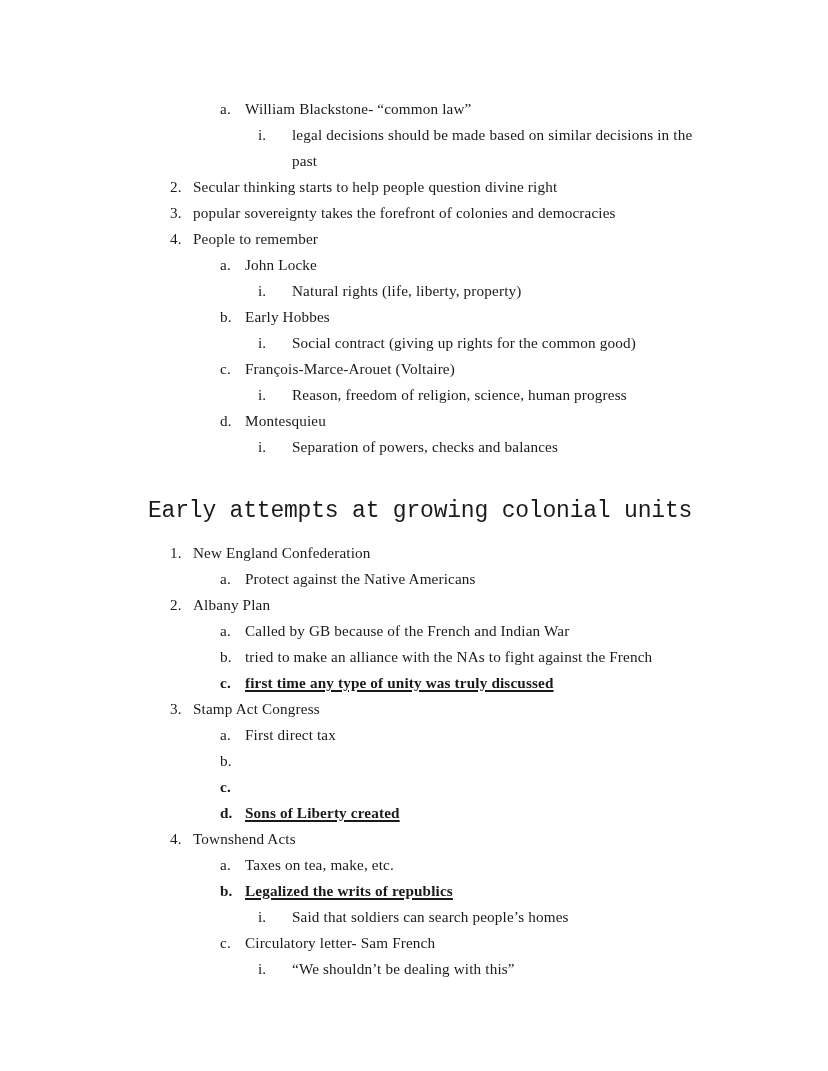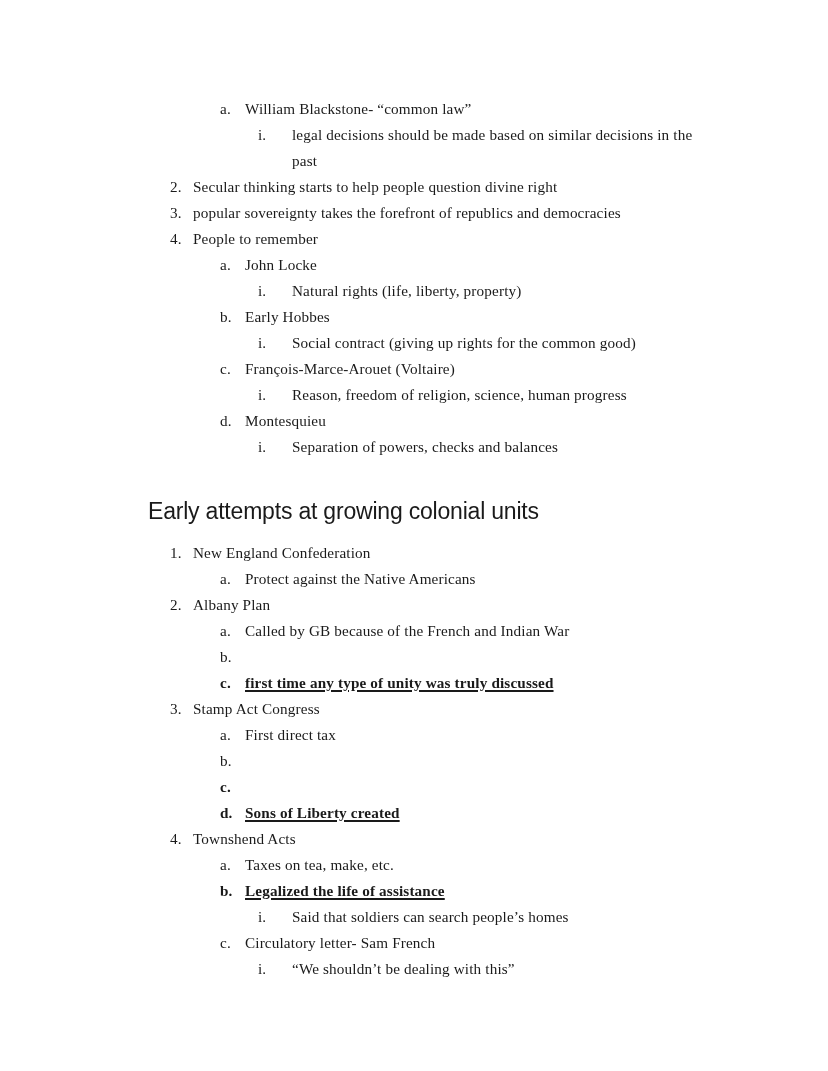--- a/index.html
+++ b/index.html
@@ -72,21 +72,21 @@
   .bold .content { font-weight: bold; }
 
   .bold .content .u {
     text-decoration: underline;
     text-underline-offset: 2px;
     text-decoration-thickness: 1.5px;
   }
 
   
   .section-heading {
-    font-family: Liberation Sans, sans-serif;
+    font-family: Liberation Mono, monospace;
     font-size: 23px;
     font-weight: 400;
     line-height: 30px;
     letter-spacing: -0.2px;
     color: #1a1a1a;
     margin: 0;
     padding: 0;
   }
 
   .gap-before-heading { height: 36px; }
@@ -105,21 +105,21 @@
         <li class="row lvl3">
           <span class="marker">i.</span>
           <span class="content">legal decisions should be made based on similar decisions in the past</span>
         </li>
         <li class="row lvl1">
           <span class="marker">2.</span>
           <span class="content">Secular thinking starts to help people question divine right</span>
         </li>
         <li class="row lvl1">
           <span class="marker">3.</span>
-          <span class="content">popular sovereignty takes the forefront of republics and democracies</span>
+          <span class="content">popular sovereignty takes the forefront of colonies and democracies</span>
         </li>
         <li class="row lvl1">
           <span class="marker">4.</span>
           <span class="content">People to remember</span>
         </li>
         <li class="row lvl2">
           <span class="marker">a.</span>
           <span class="content">John Locke</span>
         </li>
         <li class="row lvl3">
@@ -166,20 +166,21 @@
         <li class="row lvl1">
           <span class="marker">2.</span>
           <span class="content">Albany Plan</span>
         </li>
         <li class="row lvl2">
           <span class="marker">a.</span>
           <span class="content">Called by GB because of the French and Indian War</span>
         </li>
         <li class="row lvl2">
           <span class="marker">b.</span>
+          <span class="content">tried to make an alliance with the NAs to fight against the French</span>
         </li>
         <li class="row lvl2 bold">
           <span class="marker">c.</span>
           <span class="content"><span class="u">first time any type of unity was truly discussed</span></span>
         </li>
         <li class="row lvl1">
           <span class="marker">3.</span>
           <span class="content">Stamp Act Congress</span>
         </li>
         <li class="row lvl2">
@@ -199,21 +200,21 @@
         <li class="row lvl1">
           <span class="marker">4.</span>
           <span class="content">Townshend Acts</span>
         </li>
         <li class="row lvl2">
           <span class="marker">a.</span>
           <span class="content">Taxes on tea, make, etc.</span>
         </li>
         <li class="row lvl2 bold">
           <span class="marker">b.</span>
-          <span class="content"><span class="u">Legalized the life of assistance</span></span>
+          <span class="content"><span class="u">Legalized the writs of republics</span></span>
         </li>
         <li class="row lvl3">
           <span class="marker">i.</span>
           <span class="content">Said that soldiers can search people’s homes</span>
         </li>
         <li class="row lvl2">
           <span class="marker">c.</span>
           <span class="content">Circulatory letter- Sam French</span>
         </li>
         <li class="row lvl3">

